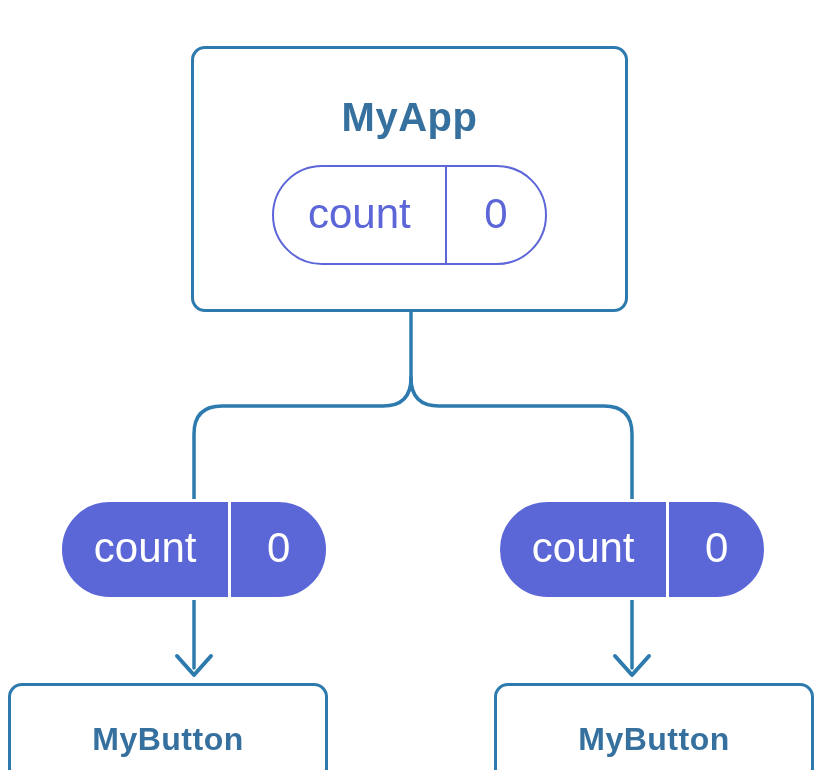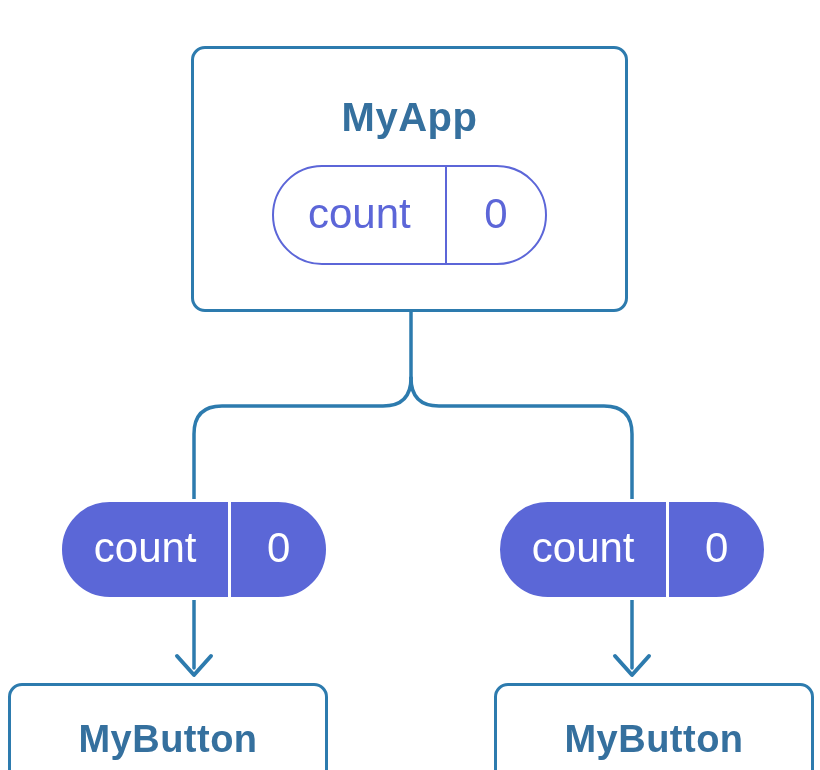--- a/index.html
+++ b/index.html
@@ -36,21 +36,21 @@
   .card-child{width:320px;height:112px;top:648px;display:flex;align-items:center;justify-content:center;}
   .card-child.left{left:8px;}
   .card-child.right{left:494px;}
   .card-title{
     color:var(--title-blue);font-weight:bold;letter-spacing:0.5px;
     text-align:center;
   }
   .card-parent .card-title{
     position:absolute;left:0;top:46px;width:100%;font-size:40px;line-height:44px;
   }
-  .card-child .card-title{font-size:38px;line-height:42px;}
+  .card-child .card-title{font-size:32px;line-height:42px;}
 
   
   .pill{
     position:absolute;z-index:3;box-sizing:border-box;display:flex;
     border-radius:60px;overflow:hidden;
     font-size:42px;line-height:1;justify-content:space-between;
   }
   .pill-key,.pill-value{
     box-sizing:border-box;display:flex;align-items:center;justify-content:center;
     padding-bottom:3px;

